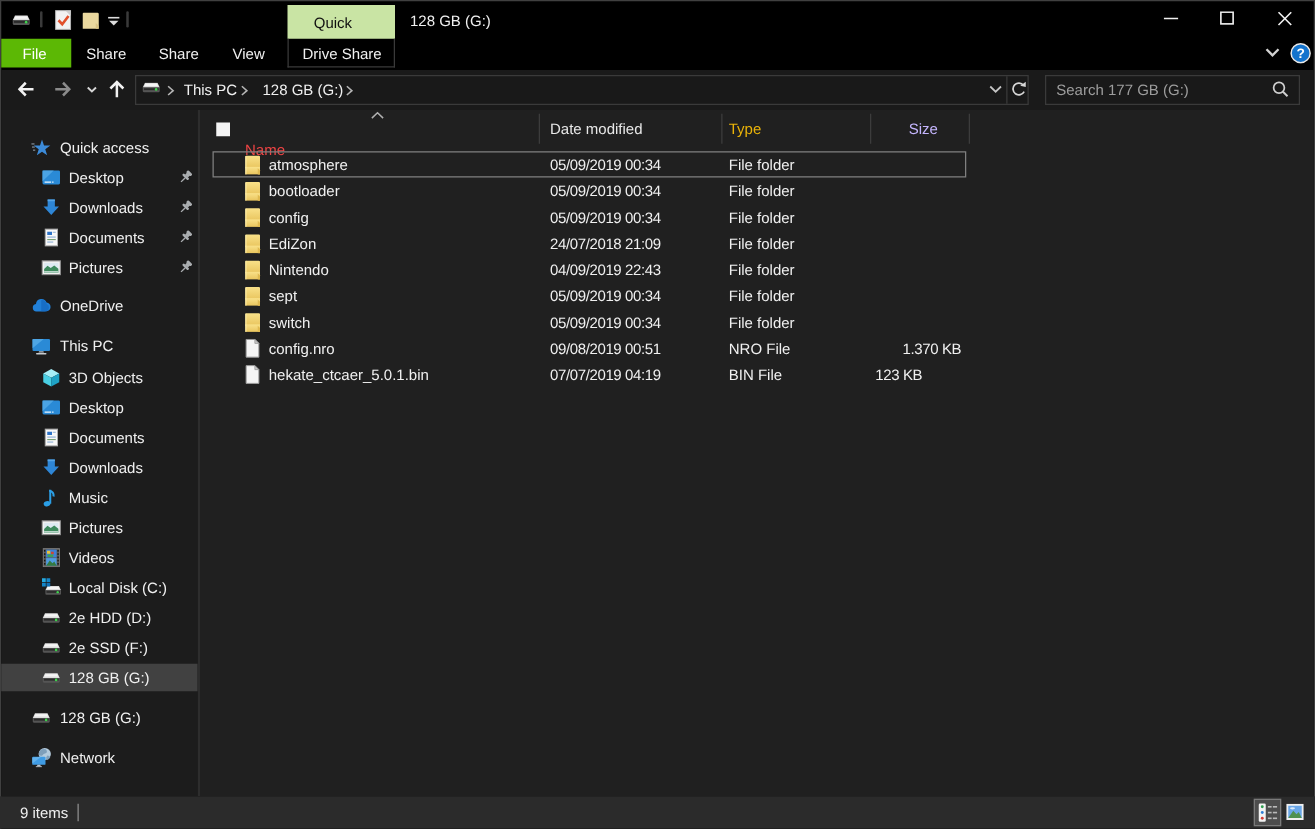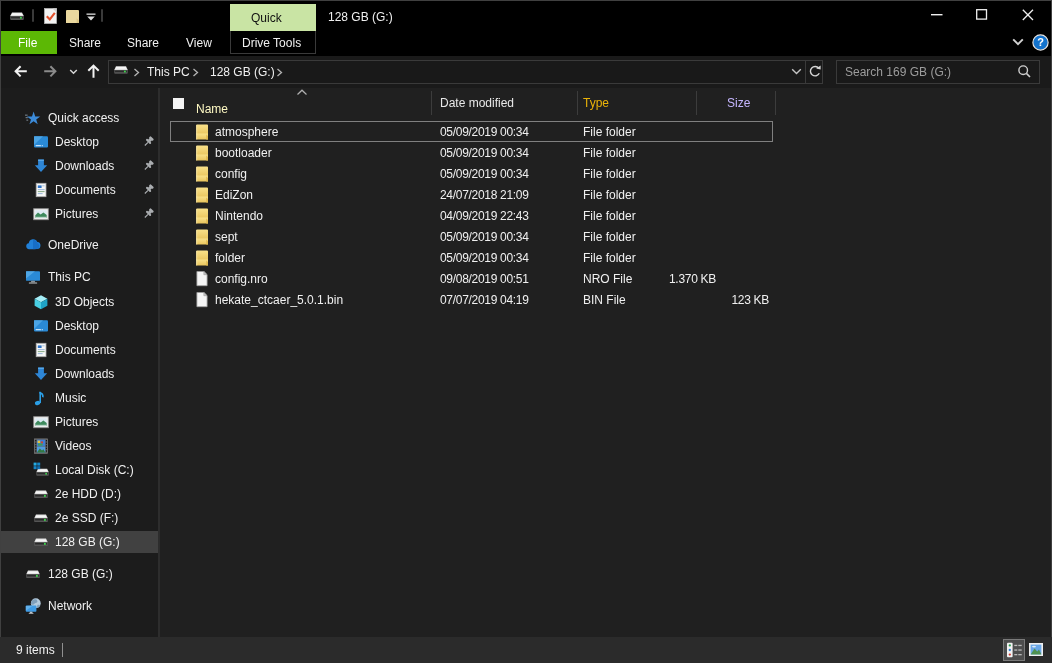--- a/index.html
+++ b/index.html
@@ -40,21 +40,21 @@
     <path d="M0.8,0.8 L11,11 M11,0.8 L0.8,11" stroke="#efefef" stroke-width="1.3"></path>
   </svg>
 <div class="a" style="left:1px;top:31px;width:56px;height:23px;background:#5cb805"></div>
 <div class="t" style="left:18px;top:34.5px;color:#ffffff">File</div>
 <div class="t" style="left:69px;top:34.5px">Share</div>
 <div class="t" style="left:127px;top:34.5px">Share</div>
 <div class="t" style="left:186px;top:34.5px">View</div>
 <div class="a" style="left:230px;top:4px;width:86px;height:27px;background:#c9e4a4"></div>
 <div class="t" style="left:251px;top:9.5px;color:#101010">Quick</div>
 <div class="a" style="left:230px;top:31px;width:86px;height:23px;border:1px solid #3a3a3a;border-top:none"></div>
-<div class="t" style="left:242px;top:34.5px">Drive Tools</div>
+<div class="t" style="left:242px;top:34.5px">Drive Share</div>
 <svg class="a" style="left:1012px;top:37.5px" width="12" height="9" viewBox="0 0 12 9">
     <path d="M1.2,1.4 L6,6.2 L10.8,1.4" fill="none" stroke="#d2d2d2" stroke-width="1.9"></path>
   </svg>
 <svg class="a" style="left:1031.5px;top:33.5px" width="17" height="17" viewBox="0 0 17 17">
     <circle cx="8.5" cy="8.5" r="7.3" fill="#1373cd"></circle>
     <circle cx="8.5" cy="8.5" r="7.6" fill="none" stroke="#e9e9e9" stroke-width="1.2"></circle>
     <text x="8.5" y="12.4" font-size="11" font-weight="bold" fill="#fff" text-anchor="middle" font-family="Liberation Sans">?</text>
   </svg>
 <div class="a" style="left:1px;top:56px;width:1050px;height:32px;background:#1a1a1a"></div>
 <svg class="a" style="left:14px;top:65px" width="14" height="13" viewBox="0 0 14 13">
@@ -94,21 +94,21 @@
   </svg>
 <div class="a" style="left:805px;top:61px;width:1px;height:22px;background:#3a3a3a"></div>
 <svg class="a" style="left:791px;top:68px" width="11" height="7" viewBox="0 0 11 7">
     <path d="M1.2,1.2 L5.5,5.4 L9.8,1.2" fill="none" stroke="#c4c4c4" stroke-width="1.4"></path>
   </svg>
 <svg class="a" style="left:808px;top:65px" width="13" height="13" viewBox="0 0 13 13">
     <path d="M10.8,3.2 A4.7,4.7 0 1 0 11.3,8.3" fill="none" stroke="#d6d6d6" stroke-width="1.4"></path>
     <polygon points="8.2,3.6 12.6,4.6 12.6,0.4" fill="#d6d6d6"></polygon>
   </svg>
 <div class="a" style="left:836px;top:60px;width:204px;height:24px;background:#191919;border:1px solid #3a3a3a"></div>
-<div class="t g" style="left:845px;top:63.5px">Search 169 GB (G:)</div>
+<div class="t g" style="left:845px;top:63.5px">Search 177 GB (G:)</div>
 <svg class="a" style="left:1017px;top:64px" width="15" height="15" viewBox="0 0 15 15">
     <circle cx="6.2" cy="6.2" r="4.3" fill="none" stroke="#cfcfcf" stroke-width="1.4"></circle>
     <line x1="9.4" y1="9.4" x2="13" y2="13" stroke="#cfcfcf" stroke-width="1.6"></line>
   </svg>
 <div class="a" style="left:1px;top:88px;width:157px;height:549px;background:#1c1c1c"></div>
 <div class="a" style="left:158px;top:88px;width:2px;height:549px;background:#2d2d2d"></div>
 <div class="a" style="left:160px;top:88px;width:891px;height:549px;background:#202020"></div>
 <svg class="a" style="left:25px;top:110px" width="16" height="16" viewBox="0 0 16 16">
     <polygon points="8.6,1.6 10.22,6.38 15.26,6.44 11.22,9.45 12.71,14.26 8.6,11.35 4.49,14.26 5.98,9.45 1.94,6.44 6.98,6.38" fill="#3c8bd9"></polygon>
     <rect x="0" y="4.6" width="2.6" height="1.1" fill="#77828c"></rect>
@@ -311,21 +311,21 @@
     <circle cx="10.8" cy="5.2" r="4.9" fill="#b4cbdd"></circle>
     <path d="M7.2,2.2 q2,-1.4 4.4,-0.8 q1.6,1.8 0.4,3 q-2.4,0.6 -3.4,2.2 q-2.2,0.4 -2.6,-1.2 q0,-2 1.2,-3.2 Z" fill="#7f9fba"></path>
     <path d="M12.8,6.4 q1.8,0.2 2.4,1.4 q-0.8,1.6 -2.4,2.2 q-1,-0.8 -0.8,-2 Z" fill="#7f9fba"></path>
     <rect x="0.8" y="7.4" width="10.6" height="6.4" rx="0.7" fill="#3f9be4"></rect>
     <polygon points="0.8,8 8,7.4 0.8,12.8" fill="#6cb6ee" opacity="0.8"></polygon>
     <polygon points="5,13.8 7.2,13.8 7.7,14.9 4.5,14.9" fill="#b9c3cc"></polygon>
     <rect x="3.6" y="14.9" width="5" height="0.9" rx="0.45" fill="#c6cbd0"></rect>
   </svg>
 <div class="t" style="left:48px;top:598px">Network</div>
 <div class="a" style="left:173px;top:97.5px;width:11px;height:11px;background:#f4f4f4"></div>
-<div class="t" style="left:196px;top:101px;color:#fef9c3">Name</div>
+<div class="t" style="left:196px;top:112px;color:#ef4444">Name</div>
 <svg class="a" style="left:296px;top:89px" width="12" height="7" viewBox="0 0 12 7">
     <path d="M1.5,5.5 L6,1.2 L10.5,5.5" fill="none" stroke="#b0b0b0" stroke-width="1.2"></path>
   </svg>
 <div class="a" style="left:431px;top:91px;width:1px;height:24px;background:#3c3c3c"></div>
 <div class="a" style="left:577px;top:91px;width:1px;height:24px;background:#3c3c3c"></div>
 <div class="a" style="left:696px;top:91px;width:1px;height:24px;background:#3c3c3c"></div>
 <div class="a" style="left:775px;top:91px;width:1px;height:24px;background:#3c3c3c"></div>
 <div class="t" style="left:440px;top:95px;color:#e8e8e8">Date modified</div>
 <div class="t" style="left:583px;top:95px;color:#eab308">Type</div>
 <div class="t" style="left:727px;top:95px;color:#c4b5fd">Size</div>
@@ -411,39 +411,39 @@
 <svg class="a" style="left:196px;top:249.5px" width="13" height="16" viewBox="0 0 13 16">
     <linearGradient id="gf" x1="0" y1="0" x2="0" y2="1">
       <stop offset="0" stop-color="#f9e189"></stop>
       <stop offset="1" stop-color="#e9c55e"></stop>
     </linearGradient>
     <path d="M1.1,0.5 h10 q0.9,0 0.9,0.9 v9.1 h-11.8 v-9.1 q0,-0.9 0.9,-0.9 Z" fill="url(#gf)"></path>
     <rect x="0.2" y="9.5" width="11.8" height="6" fill="url(#gf)"></rect>
     <polygon points="10.2,10.5 12,12.3 12,15.5 10.2,15.5" fill="#e0ba50"></polygon>
     <rect x="0.2" y="0.9" width="1" height="14.6" fill="#fcedac" opacity="0.8"></rect>
   </svg>
-<div class="t" style="left:215px;top:249.5px">folder</div>
+<div class="t" style="left:215px;top:249.5px">switch</div>
 <div class="t" style="left:440px;top:249.5px;letter-spacing:-0.3px">05/09/2019 00:34</div>
 <div class="t" style="left:583px;top:249.5px">File folder</div>
 <svg class="a" style="left:196px;top:270.6px" width="12" height="16" viewBox="0 0 12 16">
     <polygon points="0.9,0.5 7.9,0.5 11.1,3.7 11.1,14.7 0.9,14.7" fill="#f5f5f5" stroke="#9d9d9d" stroke-width="0.8"></polygon>
     <polygon points="7.9,0.5 7.9,3.7 11.1,3.7" fill="#c9c9c9" stroke="#9d9d9d" stroke-width="0.7"></polygon>
   </svg>
 <div class="t" style="left:215px;top:270.5px">config.nro</div>
 <div class="t" style="left:440px;top:270.5px;letter-spacing:-0.3px">09/08/2019 00:51</div>
 <div class="t" style="left:583px;top:270.5px">NRO File</div>
-<div class="t" style="left:669px;top:270.5px;width:100px;text-align:left;letter-spacing:-0.3px">1.370 KB</div>
+<div class="t" style="left:669px;top:270.5px;width:100px;text-align:right;letter-spacing:-0.3px">1.370 KB</div>
 <svg class="a" style="left:196px;top:291.6px" width="12" height="16" viewBox="0 0 12 16">
     <polygon points="0.9,0.5 7.9,0.5 11.1,3.7 11.1,14.7 0.9,14.7" fill="#f5f5f5" stroke="#9d9d9d" stroke-width="0.8"></polygon>
     <polygon points="7.9,0.5 7.9,3.7 11.1,3.7" fill="#c9c9c9" stroke="#9d9d9d" stroke-width="0.7"></polygon>
   </svg>
 <div class="t" style="left:215px;top:291.5px">hekate_ctcaer_5.0.1.bin</div>
 <div class="t" style="left:440px;top:291.5px;letter-spacing:-0.3px">07/07/2019 04:19</div>
 <div class="t" style="left:583px;top:291.5px">BIN File</div>
-<div class="t" style="left:669px;top:291.5px;width:100px;text-align:right;letter-spacing:-0.3px">123 KB</div>
+<div class="t" style="left:669px;top:291.5px;width:100px;text-align:center;letter-spacing:-0.3px">123 KB</div>
 <div class="a" style="left:0px;top:637px;width:1052px;height:26px;background:#2b2b2b"></div>
 <div class="t" style="left:16px;top:642px">9 items</div>
 <div class="a" style="left:62px;top:643px;width:1px;height:14px;background:#909090"></div>
 <div class="a" style="left:1003px;top:639px;width:22px;height:22px;background:#4d4d4d;border:1px solid #7a7a7a"></div>
 <svg class="a" style="left:1006px;top:642px" width="16" height="16" viewBox="0 0 16 16">
     <rect x="1" y="0.7" width="5.6" height="14.6" rx="1" fill="#f2f2f2"></rect>
     <circle cx="3.8" cy="3.4" r="1.15" fill="#2f9e50"></circle>
     <circle cx="3.8" cy="8" r="1.15" fill="#2f7fd6"></circle>
     <circle cx="3.8" cy="12.6" r="1.15" fill="#d23b35"></circle>
     <g fill="#b9b9b9">

